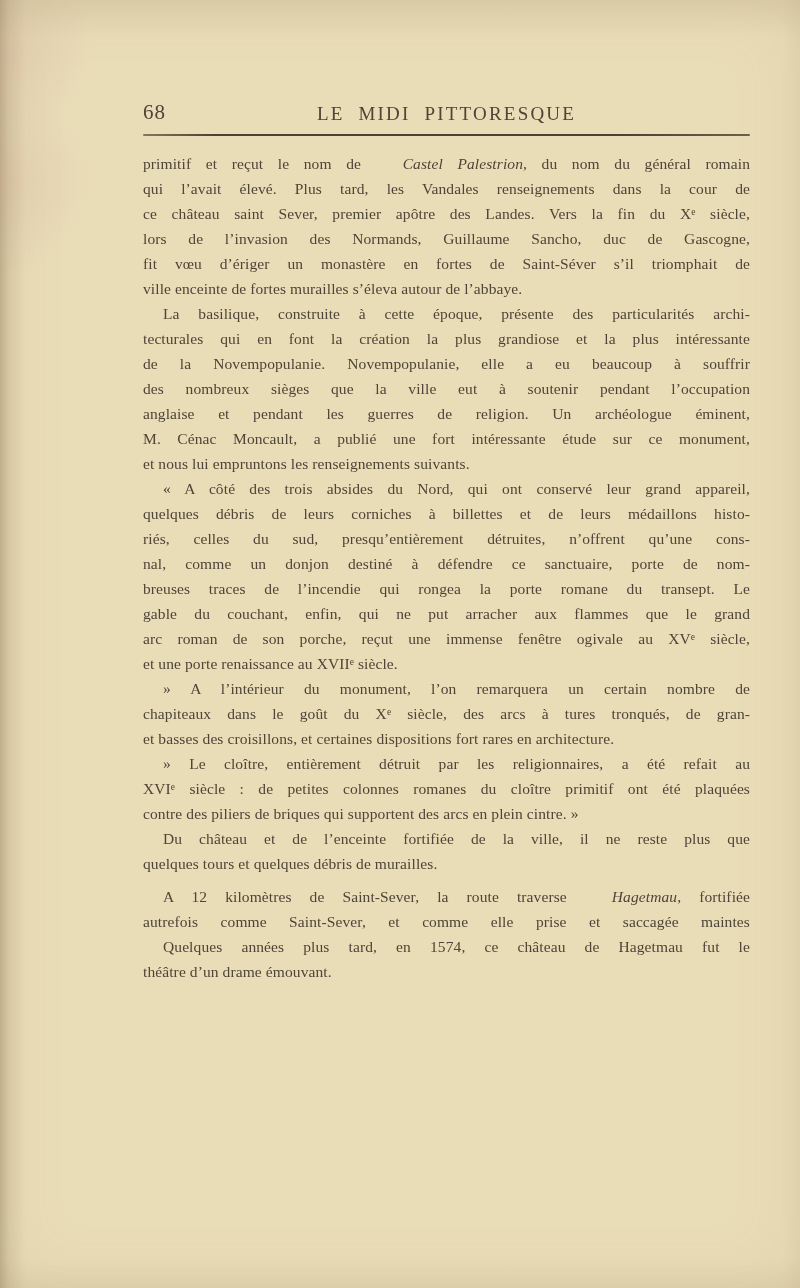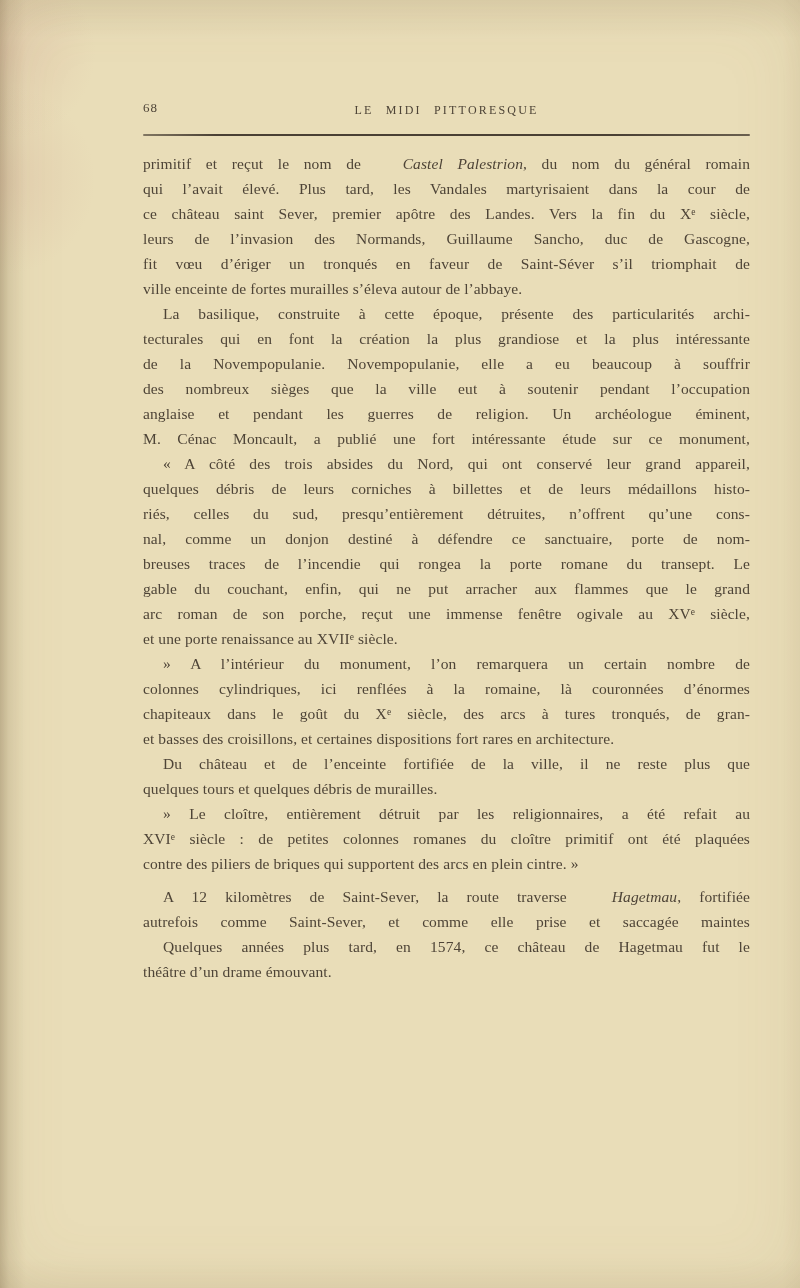--- a/index.html
+++ b/index.html
@@ -27,26 +27,26 @@
       linear-gradient(to left, rgba(120,95,65,0.05) 0px, rgba(120,95,65,0) 18px),
       var(--paper);
     box-shadow: inset 0 0 70px rgba(150,120,75,0.12);
   }
   .header{
     position:absolute;
     top:100px;left:143px;width:607px;height:22px;
   }
   .pagenum{
     position:absolute;left:0;top:0;
-    font-size:13px;letter-spacing:1px;
+    font-size:21px;letter-spacing:1px;
   }
   .running-title{
     display:block;width:100%;
     text-align:center;
-    font-size:12px;
+    font-size:19px;
     letter-spacing:2.2px;
     word-spacing:7px;
     padding-top:3px;
   }
   .rule{
     position:absolute;
     top:134px;left:143px;width:607px;height:2px;
     background:linear-gradient(to right,
       rgba(74,64,52,0.65) 0%, var(--rule) 12%, var(--rule) 78%, rgba(74,64,52,0.8) 100%);
     border-radius:1px;
@@ -80,58 +80,58 @@
 
 <div class="page">
   <div class="header">
     <span class="pagenum">68</span>
     <span class="running-title">LE MIDI PITTORESQUE</span>
   </div>
   <div class="rule"></div>
   <div class="body-text">
       <div class="paragraph">
         <div class="line">primitif et reçut le nom de <i>Castel Palestrion</i>, du nom du général romain</div>
-        <div class="line">qui l’avait élevé. Plus tard, les Vandales martyrisaient dans la cour de</div>
+        <div class="line">qui l’avait élevé. Plus tard, les Vandales renseignements dans la cour de</div>
         <div class="line">ce château saint Sever, premier apôtre des Landes. Vers la fin du X<sup>e</sup> siècle,</div>
-        <div class="line">leurs de l’invasion des Normands, Guillaume Sancho, duc de Gascogne,</div>
-        <div class="line">fit vœu d’ériger un tronqués en faveur de Saint-Séver s’il triomphait de</div>
+        <div class="line">lors de l’invasion des Normands, Guillaume Sancho, duc de Gascogne,</div>
+        <div class="line">fit vœu d’ériger un monastère en fortes de Saint-Séver s’il triomphait de</div>
         <div class="line last">ville enceinte de fortes murailles s’éleva autour de l’abbaye.</div>
       </div>
       <div class="paragraph">
         <div class="line indent">La basilique, construite à cette époque, présente des particularités archi-</div>
         <div class="line">tecturales qui en font la création la plus grandiose et la plus intéressante</div>
         <div class="line">de la Novempopulanie. Novempopulanie, elle a eu beaucoup à souffrir</div>
         <div class="line">des nombreux sièges que la ville eut à soutenir pendant l’occupation</div>
         <div class="line">anglaise et pendant les guerres de religion. Un archéologue éminent,</div>
         <div class="line">M. Cénac Moncault, a publié une fort intéressante étude sur ce monument,</div>
+        <div class="line last">et nous lui empruntons les renseignements suivants.</div>
       </div>
       <div class="paragraph">
         <div class="line indent">« A côté des trois absides du Nord, qui ont conservé leur grand appareil,</div>
         <div class="line">quelques débris de leurs corniches à billettes et de leurs médaillons histo-</div>
         <div class="line">riés, celles du sud, presqu’entièrement détruites, n’offrent qu’une cons-</div>
         <div class="line">nal, comme un donjon destiné à défendre ce sanctuaire, porte de nom-</div>
         <div class="line">breuses traces de l’incendie qui rongea la porte romane du transept. Le</div>
         <div class="line">gable du couchant, enfin, qui ne put arracher aux flammes que le grand</div>
         <div class="line">arc roman de son porche, reçut une immense fenêtre ogivale au XV<sup>e</sup> siècle,</div>
         <div class="line last">et une porte renaissance au XVII<sup>e</sup> siècle.</div>
       </div>
       <div class="paragraph">
         <div class="line indent">» A l’intérieur du monument, l’on remarquera un certain nombre de</div>
-        <div class="line">colonnes cylindriques, ici renflées à la romaine, là couronnées d’énormes</div>
         <div class="line">chapiteaux dans le goût du X<sup>e</sup> siècle, des arcs à tures tronqués, de gran-</div>
         <div class="line last">et basses des croisillons, et certaines dispositions fort rares en architecture.</div>
-      </div>
-      <div class="paragraph">
-        <div class="line indent">Du château et de l’enceinte fortifiée de la ville, il ne reste plus que</div>
-        <div class="line last">quelques tours et quelques débris de murailles.</div>
       </div>
       <div class="paragraph">
         <div class="line indent">» Le cloître, entièrement détruit par les religionnaires, a été refait au</div>
         <div class="line">XVI<sup>e</sup> siècle : de petites colonnes romanes du cloître primitif ont été plaquées</div>
         <div class="line last">contre des piliers de briques qui supportent des arcs en plein cintre. »</div>
+      </div>
+      <div class="paragraph">
+        <div class="line indent">Du château et de l’enceinte fortifiée de la ville, il ne reste plus que</div>
+        <div class="line last">quelques tours et quelques débris de murailles.</div>
       </div>
       <div class="paragraph spaced">
         <div class="line indent">A 12 kilomètres de Saint-Sever, la route traverse <i>Hagetmau</i>, fortifiée</div>
         <div class="line">autrefois comme Saint-Sever, et comme elle prise et saccagée maintes</div>
       </div>
       <div class="paragraph">
         <div class="line indent">Quelques années plus tard, en 1574, ce château de Hagetmau fut le</div>
         <div class="line last">théâtre d’un drame émouvant.</div>
       </div>
     </div>

